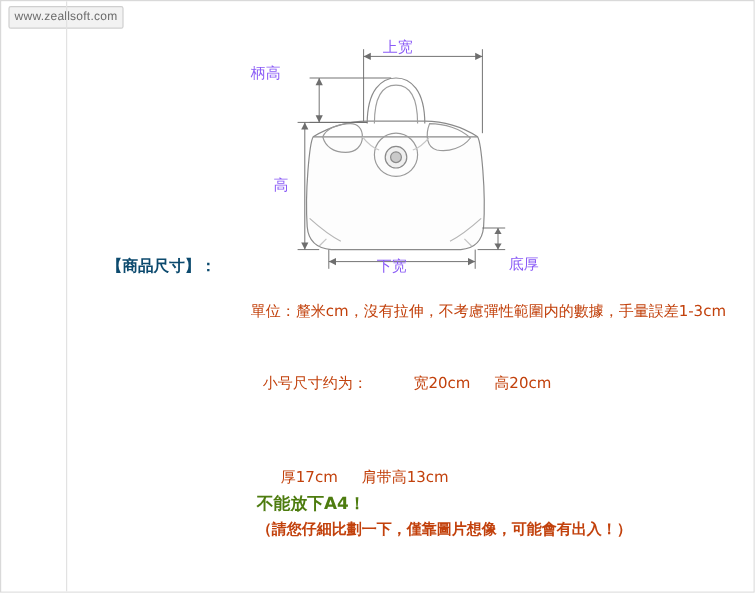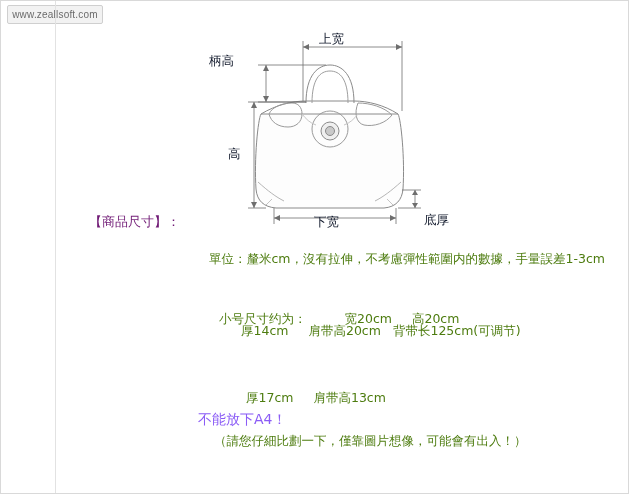--- a/index.html
+++ b/index.html
@@ -57,58 +57,58 @@
     left: 205px;
     top: 18px;
     width: 300px;
     height: 215px;
   }
   .diagram svg { display: block; }
 
   .dlabel {
     position: absolute;
     font-size: 12.5px;
-    color: #0f172a;
+    color: #8b5cf6;
     font-family: "DejaVu Sans", "Liberation Sans", sans-serif;
     white-space: nowrap;
   }
   .lbl-top    { left: 113px; top: 12px; }
   .lbl-handle { left: 3px;   top: 34px; }
   .lbl-height { left: 22px;  top: 127px; }
   .lbl-bottom { left: 108px; top: 195px; }
   .lbl-bthick { left: 218px; top: 193px; }
 
   
   .txt {
     position: absolute;
     font-size: 12.5px;
-    color: #4d7c0f;
+    color: #c2410c;
     font-family: "DejaVu Sans", "Liberation Sans", sans-serif;
     white-space: nowrap;
   }
   .label-title {
     left: 88px;
     top: 212px;
     font-size: 13px;
-    font-weight: normal;
-    color: #701a75;
+    font-weight: bold;
+    color: #0c4a6e;
   }
   .unit-line  { left: 208px; top: 250px; }
   .small-1    { left: 218px; top: 310px; }
   .small-2    { left: 240px; top: 322px; }
   .large-1    { left: 245px; top: 364px; }
-  .large-2    { left: 245px; top: 389px; text-align: right; }
+  .large-2    { left: 233px; top: 389px; text-align: right; }
   .warn {
-    left: 197px;
+    left: 213px;
     top: 410px;
-    color: #8b5cf6;
-    font-weight: normal;
+    color: #4d7c0f;
+    font-weight: bold;
     font-size: 14px;
   }
-  .note       { left: 213px; top: 432px; }
+  .note       { left: 213px; top: 432px; font-weight: bold; }
 
   .gap-l { display: inline-block; width: 38px; }
   .gap-m { display: inline-block; width: 20px; }
   .gap-s { display: inline-block; width: 12px; }
 </style>
 </head>
 <body>
 
 <div id="page">
 
@@ -188,23 +188,20 @@
   </div>
 
   <div class="txt label-title">【商品尺寸】：</div>
 
   <div class="txt unit-line">單位：釐米cm，沒有拉伸，不考慮彈性範圍内的數據，手量誤差1-3cm</div>
 
   <div class="txt small-1">
     <span>小号尺寸约为：</span><span class="gap-l"></span><span>宽20cm</span><span class="gap-m"></span><span>高20cm</span>
   </div>
 
-  <div class="txt small-2">
-    <span>厚14cm</span><span class="gap-m"></span><span>肩带高20cm</span><span class="gap-s"></span><span>背带长125cm(可调节)</span>
-  </div>
 
 
   <div class="txt large-2">
     <span>厚17cm</span><span class="gap-m"></span><span>肩带高13cm</span>
   </div>
 
   <div class="txt warn">不能放下A4！</div>
 
   <div class="txt note">（請您仔細比劃一下，僅靠圖片想像，可能會有出入！）</div>
 

